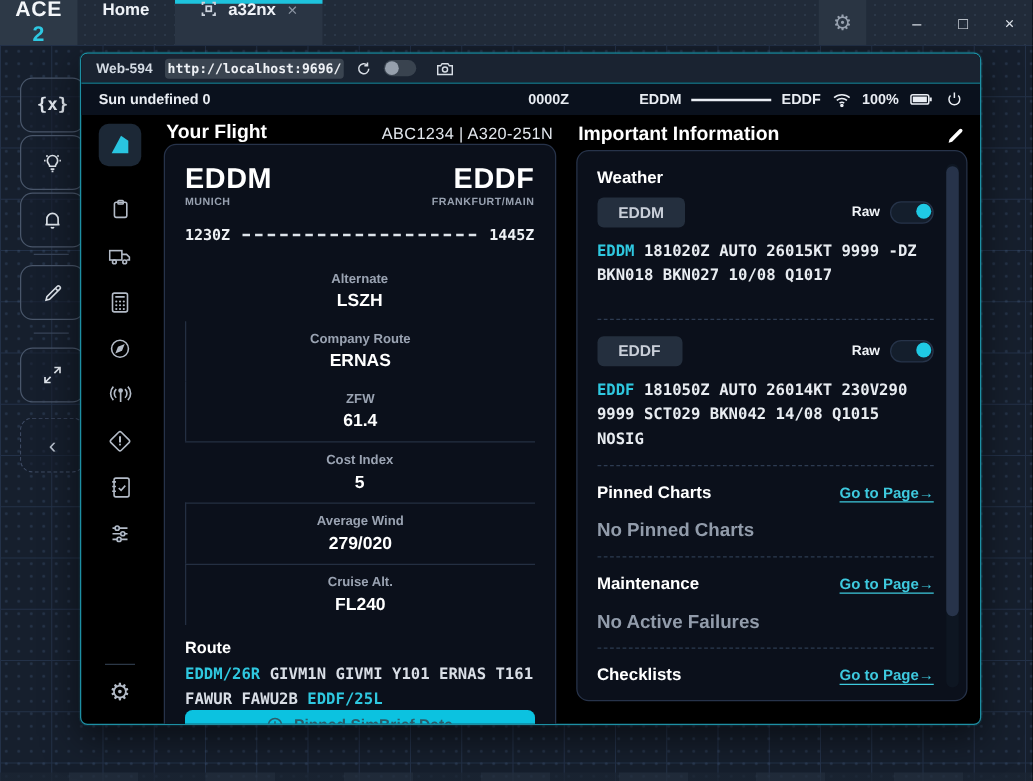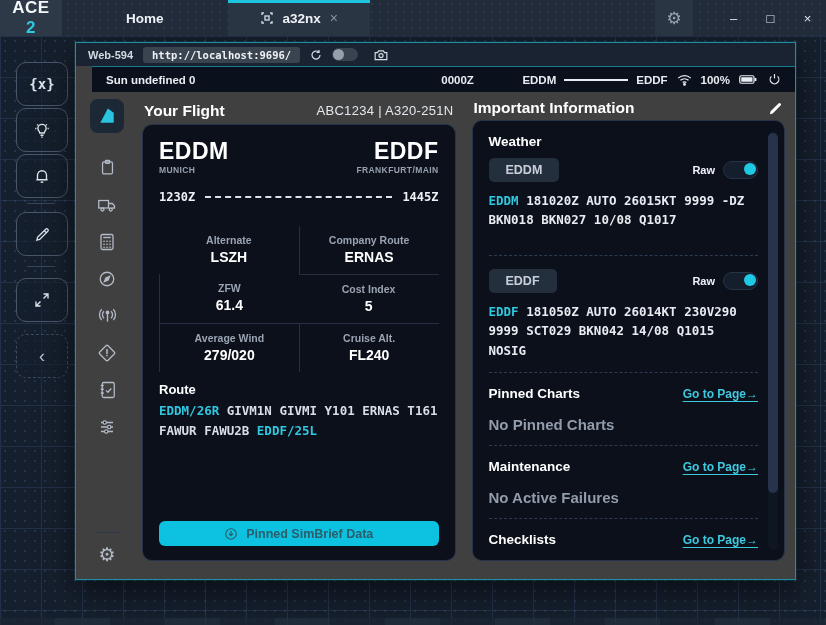--- a/index.html
+++ b/index.html
@@ -15,46 +15,46 @@
     background-position:0 36px,0 36px,0 36px;
   }
   svg{display:block}
   
   .titlebar{position:absolute;top:0;left:0;right:0;height:36px;background:#212b39;
     background-image:radial-gradient(circle,rgba(120,150,190,.12) 1px,transparent 1.2px);
     background-size:8px 8px;display:flex;align-items:stretch;z-index:50;}
   .logo{width:62px;background:#2d3947;display:flex;align-items:center;justify-content:center;
     color:#f4f7fa;font-weight:700;font-size:17px;letter-spacing:.5px;flex-direction:column;}
   .logo .accent{color:#2ec8e2;}
-  .tab{display:flex;align-items:center;gap:9px;padding:0 32px;color:#eef2f7;font-weight:700;font-size:13.5px;position:relative;margin-left:32px;}
+  .tab{display:flex;gap:9px;padding:0 20px;color:#eef2f7;font-weight:700;font-size:13.5px;position:relative;}
   .tab.active{background:#2a3544;box-shadow:inset 0 3px 0 #1ec3dd;}
   .tab .tab-close{color:#8b94a2;font-size:14px;font-weight:400;}
   .tab-icon{color:#cdd4de;}
   .titlebar-right{margin-left:auto;display:flex;align-items:stretch;}
   .gear-btn{width:38px;display:flex;align-items:center;justify-content:center;background:#2a3543;color:#97a1af;font-size:17px;margin-right:22px;}
   .win-ctl{width:37px;display:flex;align-items:center;justify-content:center;color:#dde3ea;font-size:13px;}
   
   .tool-btn{position:absolute;left:16px;width:50px;height:42px;border:1px solid #49566a;border-radius:10px;
     background:rgba(22,30,44,.55);display:flex;align-items:center;justify-content:center;color:#dfe5ec;z-index:10;}
   .tool-btn.faded{border:1px dashed #3c4961;color:#b9c1cd;}
   .tool-divider{position:absolute;left:27px;width:28px;border-top:1px solid #38455a;z-index:10;}
   .braces-glyph{font-family:"DejaVu Sans Mono",monospace;font-size:14px;font-weight:700;}
   
-  .window{position:absolute;left:75px;top:42px;width:719px;height:536px;background:#404040;
-    border:1px solid #1d8fa4;border-radius:0;overflow:hidden;z-index:20;
+  .window{position:absolute;left:64px;top:42px;width:719px;height:536px;background:#000000;
+    border:1px solid #1d8fa4;border-radius:6px;overflow:hidden;z-index:20;
     box-shadow:0 0 0 1px rgba(25,140,160,.15),0 10px 30px rgba(0,0,0,.55);}
   .addressbar{height:23px;background:#1a2331;display:flex;align-items:center;padding:0 12px;gap:10px;}
   .session{color:#d3dae3;font-size:11px;font-weight:700;}
-  .urlbox{background:#3a4450;border-radius:3px;padding:2px 9px;font-family:"DejaVu Sans Mono",monospace;
+  .urlbox{background:#3a4450;border-radius:3px;padding:2px 2px;font-family:"DejaVu Sans Mono",monospace;
     font-size:10.5px;font-weight:700;color:#eef1f5;}
   .bar-icon{color:#d7dde5;}
   .mini-toggle{width:26px;height:13px;background:#39434f;border-radius:7px;position:relative;}
   .mini-toggle .knob{position:absolute;left:1px;top:1px;width:11px;height:11px;border-radius:50%;background:#96a0ad;}
   .statusbar{height:25px;background:#0a111d;border-top:1px solid #177c90;display:flex;align-items:center;
-    padding:0 14px;font-size:11.5px;font-weight:700;color:#e9edf3;position:relative;margin-left:16px;}
+    padding:0 14px;font-size:11.5px;font-weight:700;color:#e9edf3;position:relative;}
   .clock{position:absolute;left:52%;transform:translateX(-50%);}
   .sb-right{margin-left:auto;display:flex;align-items:center;gap:9px;}
   .route-line{width:64px;border-top:2px solid #e9edf3;margin:0 8px;}
   .sb-group{display:flex;align-items:center;}
   
   .content{display:flex;height:486px;}
   .rail{width:62px;display:flex;flex-direction:column;align-items:center;padding-top:7px;box-sizing:border-box;}
   .rail-active{width:34px;height:34px;background:#1c2836;border-radius:8px;display:flex;align-items:center;justify-content:center;margin-bottom:16px;}
   .rail-icon{height:37px;display:flex;align-items:center;justify-content:center;color:#b3bbc7;width:100%;}
   .rail-spacer{flex:1;}
@@ -67,21 +67,21 @@
   .card{flex:1;background:#0b101b;border:1px solid #27334a;border-radius:10px;box-sizing:border-box;}
   
   .flight-card{padding:14px 16px;display:flex;flex-direction:column;}
   .airports{display:flex;justify-content:space-between;}
   .icao{font-size:23px;font-weight:800;color:#fff;letter-spacing:.5px;line-height:1.05;}
   .city{font-size:8.5px;color:#97a0af;font-weight:700;letter-spacing:.4px;margin-top:2px;}
   .ap-right{text-align:right;}
   .times{margin-top:15px;display:flex;align-items:center;gap:10px;font-family:"DejaVu Sans Mono",monospace;
     font-weight:700;font-size:12px;color:#eef1f5;}
   .dash-line{flex:1;border-top:2px dashed #dde3ea;}
-  .info-grid{margin-top:22px;display:grid;grid-template-columns:1fr 1fr;}
+  .info-grid{margin-top:14px;display:grid;grid-template-columns:1fr;}
   .cell{text-align:center;padding:8px 2px 9px;}
   .cell:nth-child(2),.cell:nth-child(3),.cell:nth-child(5),.cell:nth-child(6){border-left:1px solid #242f42;}
   .cell:nth-child(n+4){border-top:1px solid #242f42;}
   .cell .lbl{font-size:10.5px;color:#9aa3b2;font-weight:600;}
   .cell .val{font-size:14px;font-weight:800;color:#fff;margin-top:3px;}
   .route-block{margin-top:10px;}
   .route-label{font-weight:800;font-size:13px;color:#fff;}
   .route-text{margin-top:4px;font-family:"DejaVu Sans Mono",monospace;font-size:12.5px;font-weight:700;line-height:1.55;color:#d9dee6;}
   .rwy{color:#2fc8e0;}
   .flight-spacer{flex:1;}

